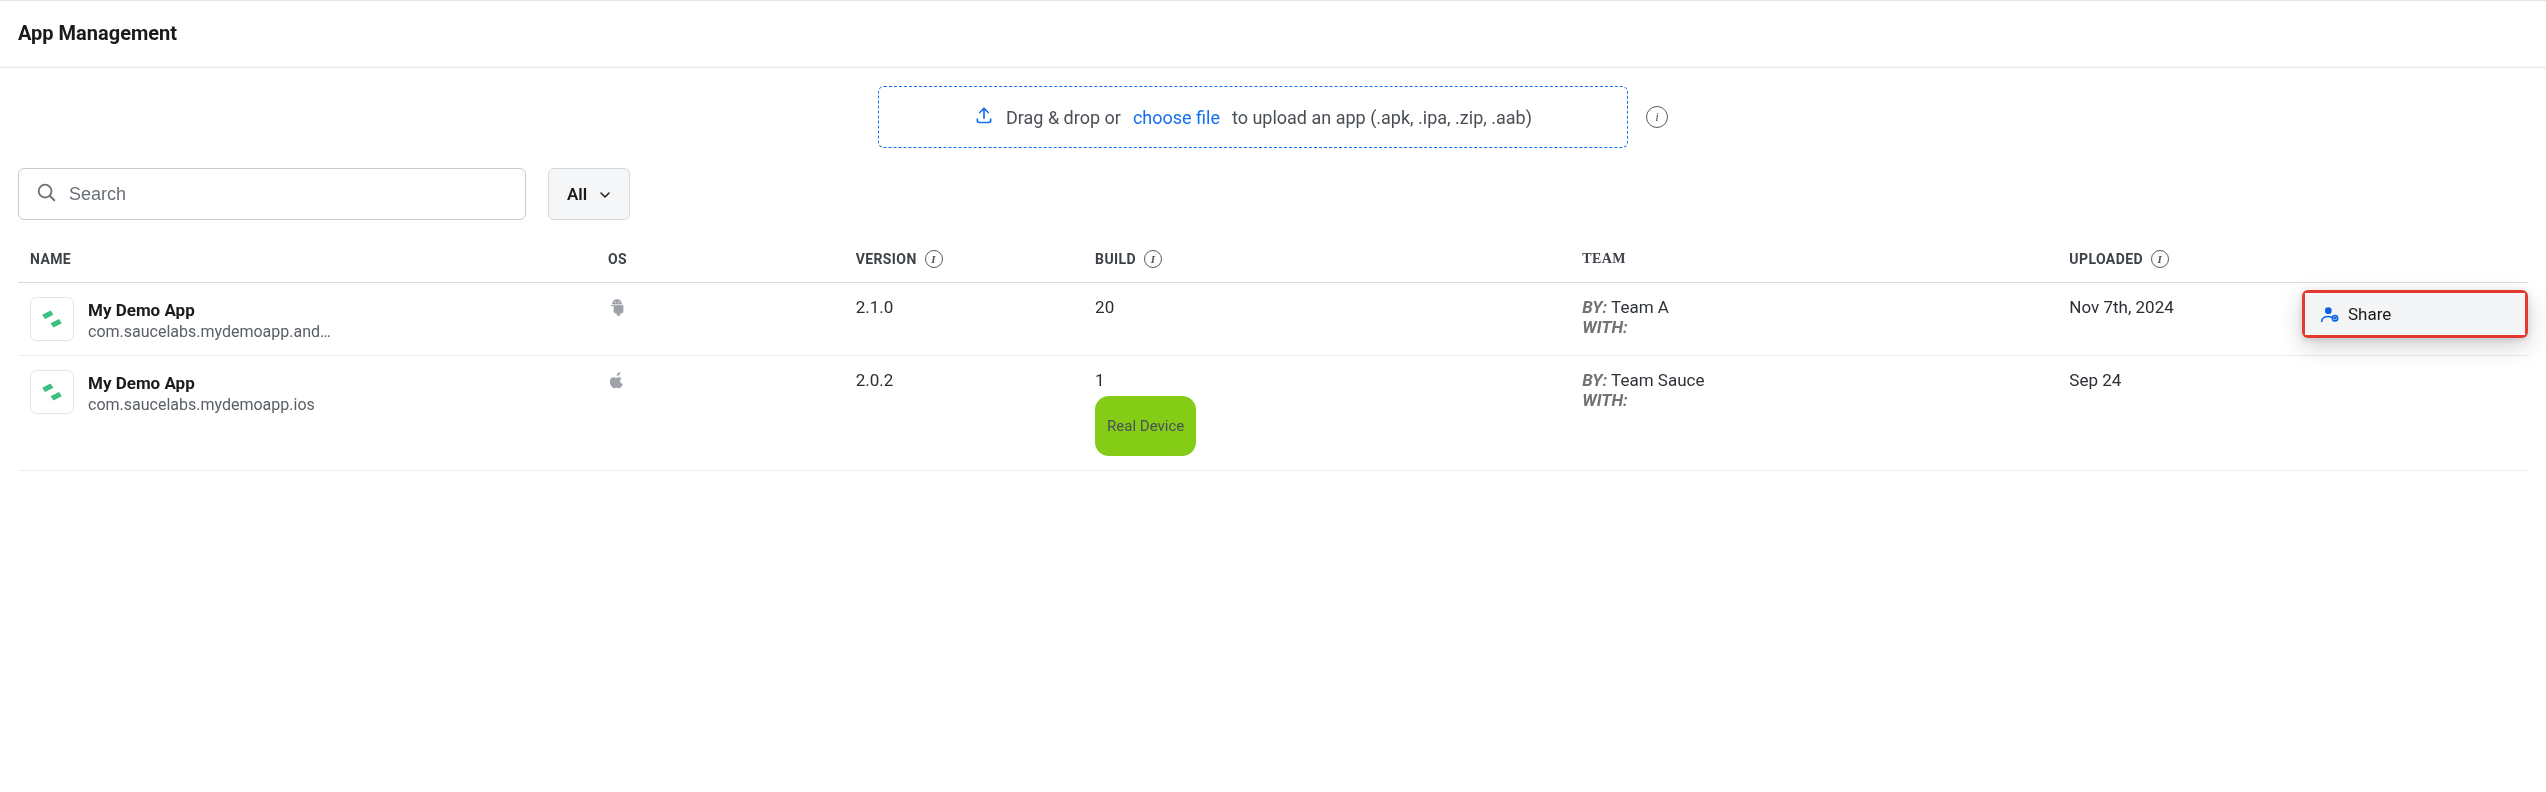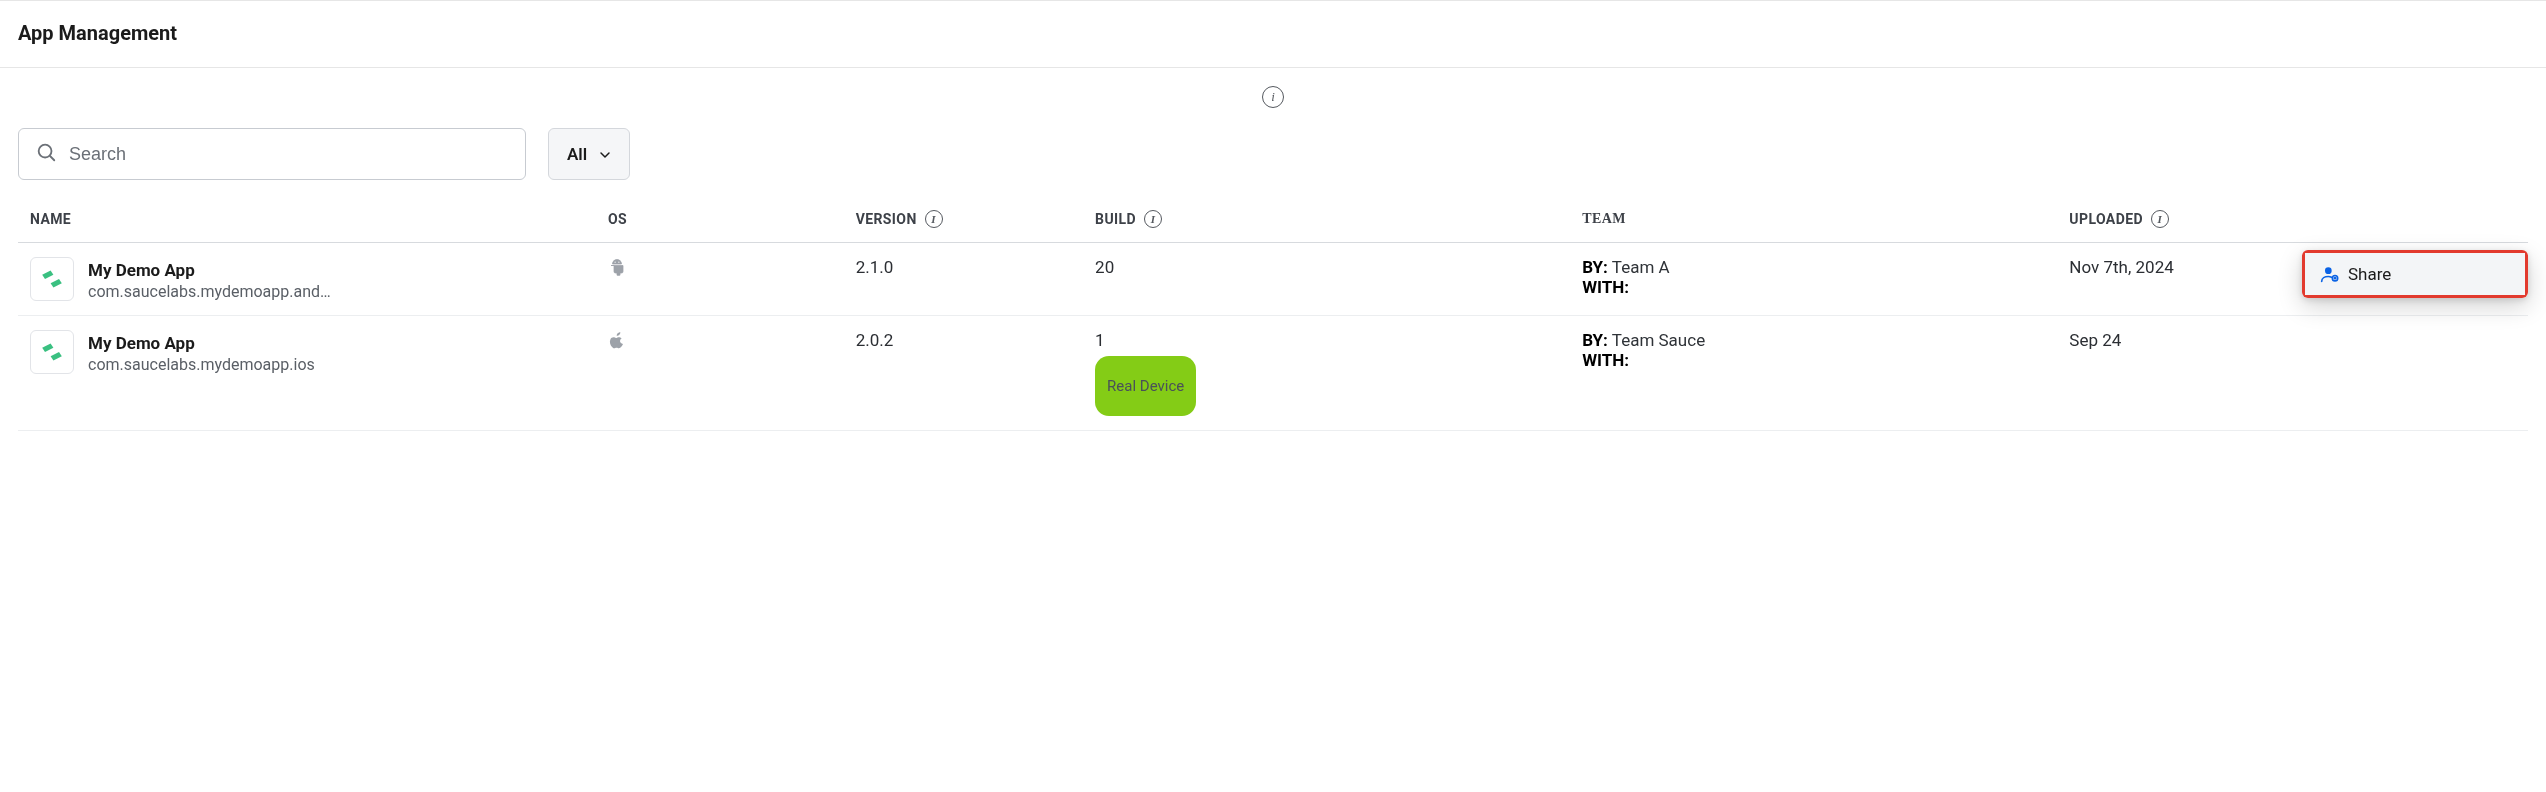--- a/index.html
+++ b/index.html
@@ -130,21 +130,21 @@
     border: 1px solid #e2e4e8;
     border-radius: 6px;
     display: flex; align-items: center; justify-content: center;
     background: #fff;
     flex: 0 0 auto;
   }
   .app-icon-tile svg { width: 28px; height: 28px; }
   .app-title { font-weight: 700; font-size: 17px; color: #1b1b1b; }
   .app-bundle { color: #5a5f66; font-size: 16px; margin-top: 2px; max-width: 260px; overflow: hidden; text-overflow: ellipsis; white-space: nowrap; }
   .os-icon { color: #9da2a9; }
-  .team-line b { font-weight: 700; color: #000000; }
+  .team-line b { font-weight: 700; color: #737373; font-style: italic; }
   .team-line span { color: #2f3338; }
   .pill {
     display: inline-block;
     background: #84cc16;
     color: #4a5159;
     border-radius: 14px;
     padding: 21px 12px;
     font-size: 15px;
     margin-top: 6px;
   }
@@ -197,20 +197,32 @@
 </head>
 <body>
 
 <div class="page-header">
   <h1 class="page-title">App Management</h1>
 </div>
 
 <div class="content">
 
   <div class="upload-row">
+    <div class="dropzone">
+      <span>
+        <svg width="20" height="20" viewBox="0 0 24 24" fill="none" stroke="#1570ef" stroke-width="2" stroke-linecap="round" stroke-linejoin="round">
+          <path d="M4 17v2a2 2 0 0 0 2 2h12a2 2 0 0 0 2-2v-2"></path>
+          <polyline points="7 9 12 4 17 9"></polyline>
+          <line x1="12" y1="4" x2="12" y2="16"></line>
+        </svg>
+      </span>
+      <span>Drag &amp; drop or </span>
+      <span class="link">choose file</span>
+      <span> to upload an app (.apk, .ipa, .zip, .aab)</span>
+    </div>
     <span class="info-circle">i</span>
   </div>
 
   <div class="controls-row">
     <div class="search-box">
       <span>
         <svg width="22" height="22" viewBox="0 0 24 24" fill="none" stroke="#6b7077" stroke-width="2" stroke-linecap="round">
           <circle cx="11" cy="11" r="7"></circle>
           <line x1="21" y1="21" x2="16.65" y2="16.65"></line>
         </svg>

